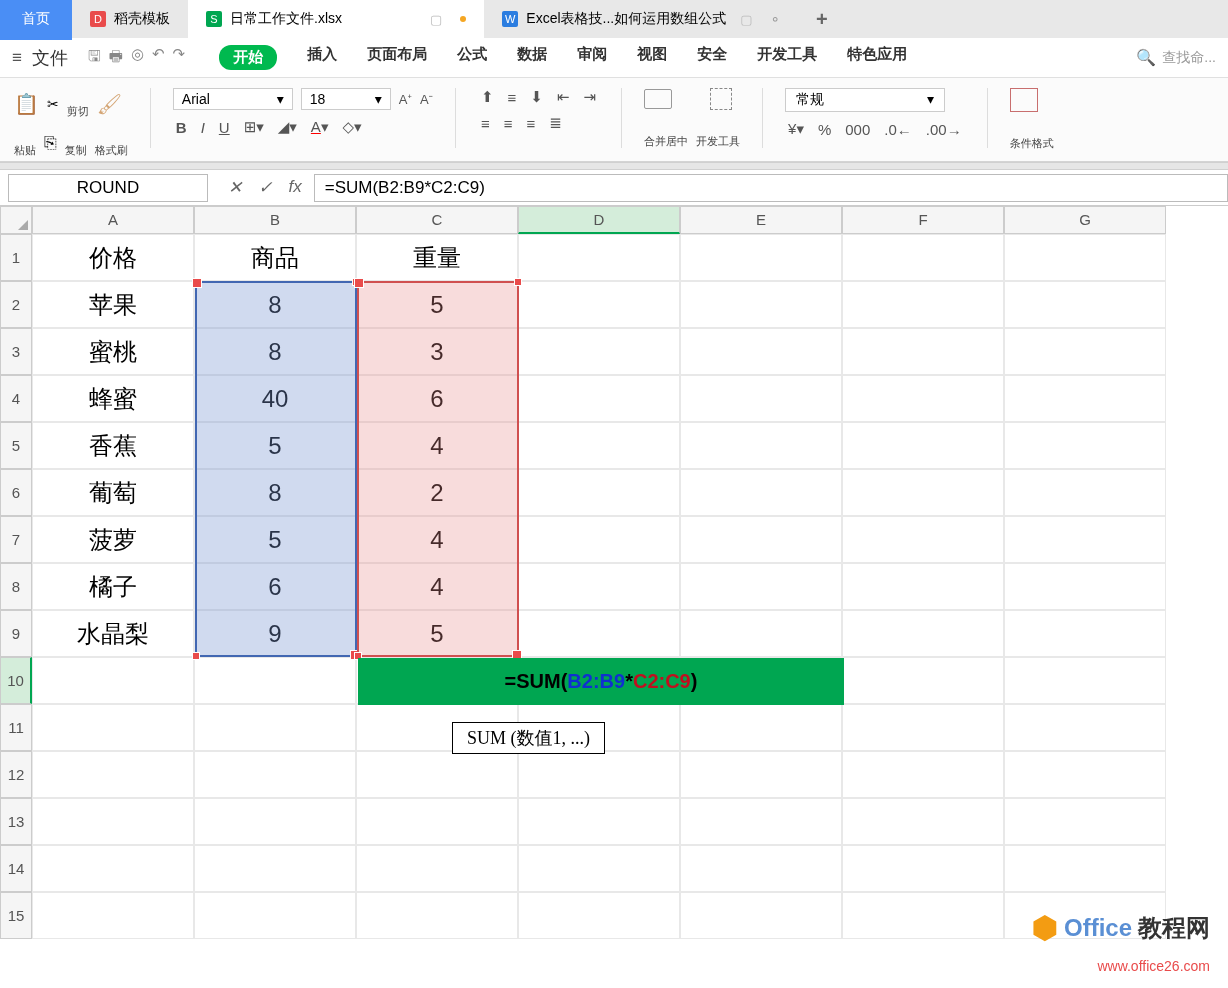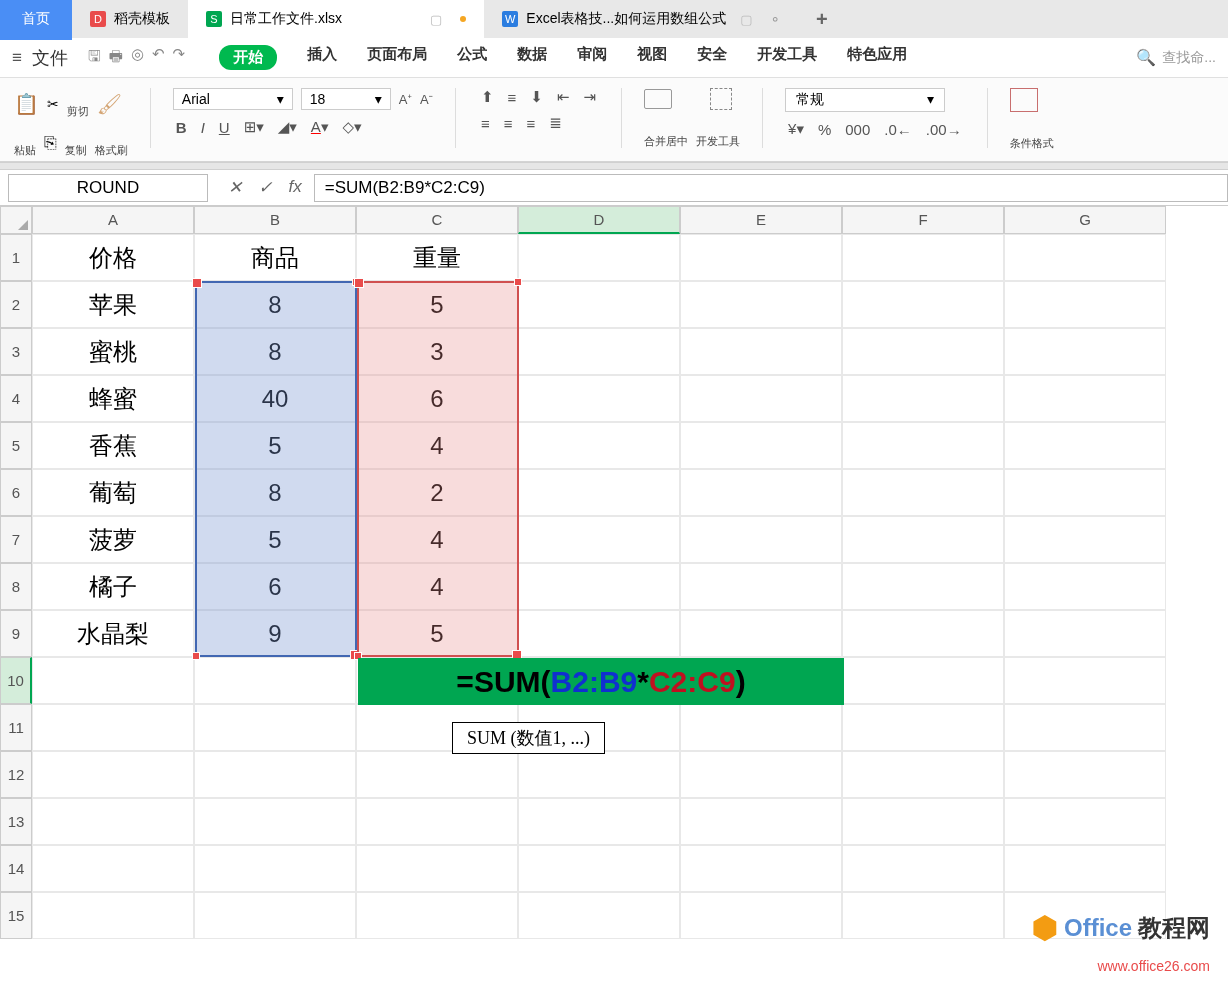--- a/index.html
+++ b/index.html
@@ -70,21 +70,21 @@
     .range-b::before { top: -5px; left: -5px; }
     .range-b::after { bottom: -5px; right: -5px; }
     .rbx1 { position: absolute; top:-5px; right:-5px; width:8px;height:8px;background:#e94b4b;border:1px solid #fff;}
     .rbx2 { position: absolute; bottom:-5px; left:-5px; width:8px;height:8px;background:#e94b4b;border:1px solid #fff;}
     
     .range-c { position: absolute; left: 357px; top: 75px; width: 162px; height: 376px; background: rgba(232,140,140,0.3); border: 2px solid #d05050; pointer-events: none; }
     .range-c::before, .range-c::after { content: ''; position: absolute; width: 8px; height: 8px; background: #e94b4b; border: 1px solid #fff; }
     .range-c::before { top: -5px; left: -5px; }
     .range-c::after { bottom: -5px; right: -5px; }
     
-    .formula-row { position: absolute; left: 358px; top: 452px; width: 486px; height: 47px; background: #00a651; display: flex; align-items: center; justify-content: center; font-size: 30px; font-weight: bold; }
+    .formula-row { position: absolute; left: 358px; top: 452px; width: 486px; height: 47px; background: #00a651; display: flex; align-items: center; justify-content: center; font-size: 20px; font-weight: bold; }
     .formula-row .blk { color: #000; }
     .formula-row .bl { color: #1030d0; }
     .formula-row .rd { color: #c01020; }
     
     .tooltip { position: absolute; left: 452px; top: 516px; border: 1.5px solid #000; background: #fff; padding: 3px 14px; font-size: 18px; font-family: SimSun; }
     
     .watermark { position: absolute; right: 18px; bottom: 14px; text-align: right; }
     .wm-top { display: flex; align-items: center; gap: 6px; font-size: 24px; font-weight: bold; }
     .wm-o { color: #f39c12; font-size: 30px; }
     .wm-of { color: #5a8fd4; }

